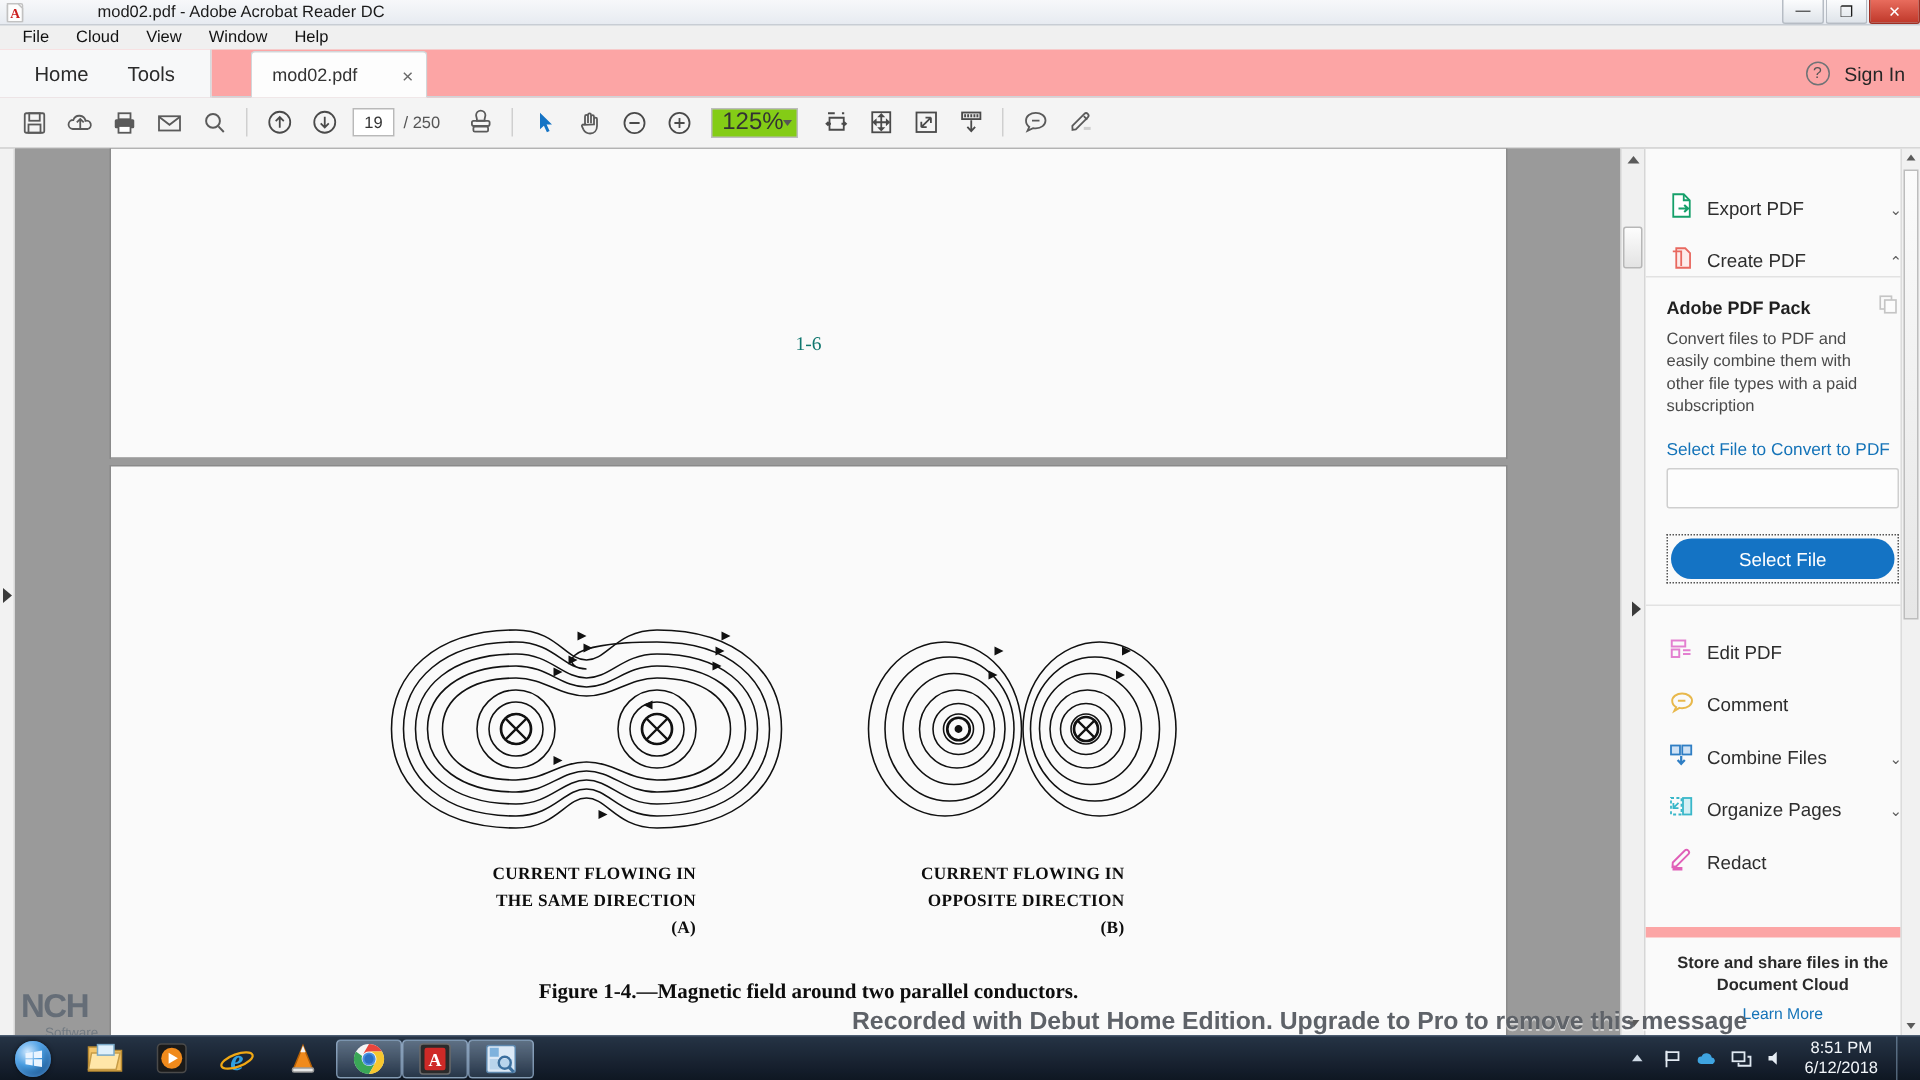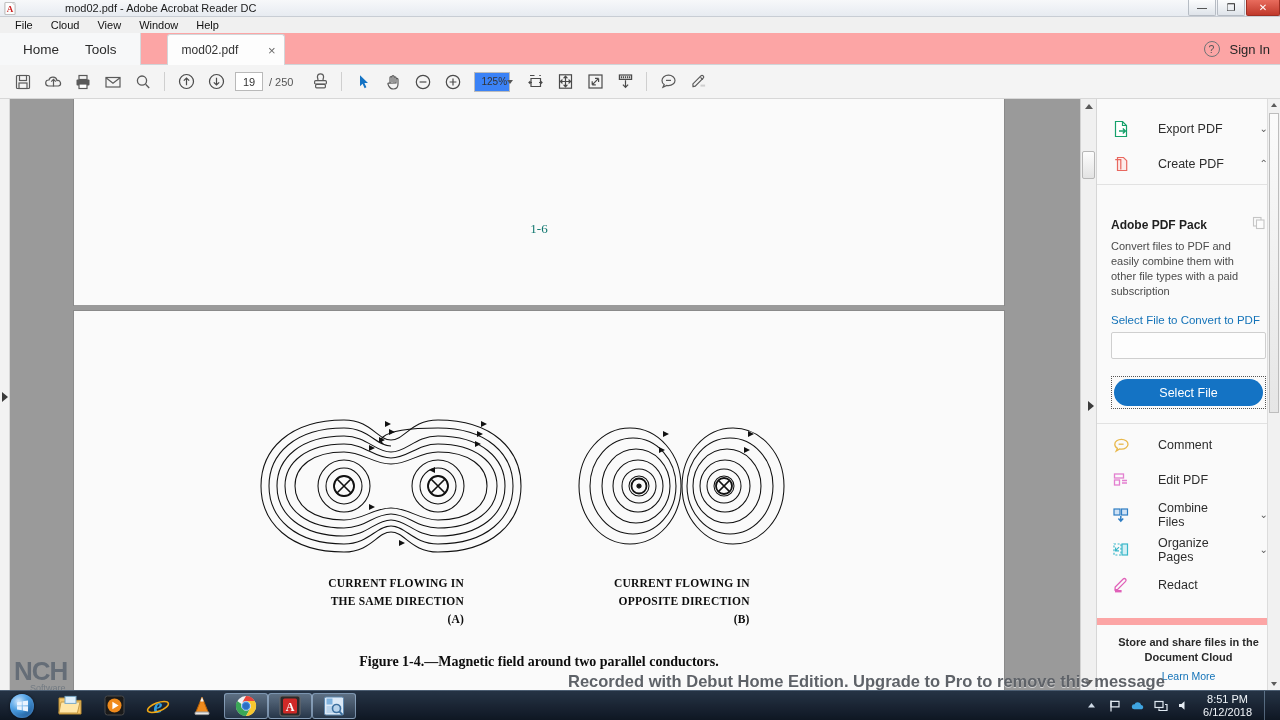--- a/index.html
+++ b/index.html
@@ -107,23 +107,23 @@
   .tb { width:30px; height:26px; display:flex; align-items:center; justify-content:center; }
   .tb svg { display:block; }
   .tb-sep { width:1px; height:19px; background:#cfcfcf; margin:0 6px; }
   .page-box {
     width:28px; height:19px; border:1px solid #b9b9b9; background:#fff;
     font-size:11px; color:#333; display:flex; align-items:center; justify-content:center;
     margin-left:4px;
   }
   .page-total { font-size:11px; color:#555; margin-left:6px; }
   .zoom-box {
-    width:36px; height:20px; border:1px solid #bcbcbc; background:#3b82f6; margin-left:6px;
+    width:58px; height:20px; border:1px solid #bcbcbc; background:#84cc16; margin-left:6px;
     display:flex; align-items:center; justify-content:space-between; padding:0 4px 0 6px;
-    font-size:10px; color:#333;
+    font-size:16px; color:#333;
   }
   .caret-dn { width:0;height:0;border-left:3.5px solid transparent;border-right:3.5px solid transparent;border-top:4px solid #555; }
 
   
   .content { flex:1; display:flex; position:relative; min-height:0; background:#9a9a9a; }
 
   .left-rail {
     width:10px; background:#f2f2f2; position:relative; flex:none;
     border-right:1px solid #d8d8d8;
   }
@@ -185,31 +185,31 @@
   .panel-toggle i {
     width:0;height:0;border-top:5px solid transparent;border-bottom:5px solid transparent;border-left:6px solid #3b3b3b;
   }
 
   
   .sidebar {
     width:184px; flex:none; background:#fafafa; border-left:1px solid #d6d6d6;
     display:flex; flex-direction:column; position:relative; overflow:hidden;
   }
   .sb-item {
-    height:35px; display:flex; align-items:center; padding:0 12px 0 14px; gap:28px;
+    height:35px; display:flex; align-items:flex-end; padding:0 12px 0 14px; gap:8px;
     font-size:12.5px; color:#2d2d2d;
   }
   .sb-item .chev { margin-left:auto; color:#5b5b5b; font-size:10px; }
   .sb-ico { width:19px; height:19px; flex:none; display:flex; align-items:center; justify-content:center; }
   .sb-divider { height:1px; background:#e2e2e2; margin:3px 0; }
 
   .pack {
     padding:8px 14px 0 14px;
   }
-  .pack-title { font-size:12px; font-weight:bold; color:#1f1f1f; display:flex; align-items:center;margin-top:20px; }
+  .pack-title { font-size:12px; font-weight:bold; color:#1f1f1f; display:flex; align-items:center; }
   .pack-title .copy-ico { margin-left:auto; opacity:.55; }
   .pack-desc { font-size:11px; color:#4a4a4a; line-height:1.35; margin-top:6px; width:150px; }
   .pack-link { font-size:11.5px; color:#1473b8; margin-top:16px; }
   .pack-input {
     height:27px; border:1px solid #cfcfcf; background:#fdfdfd; margin-top:6px; border-radius:2px;
   }
   .select-file-wrap { margin-top:17px; padding:2px; border:1px dotted #555; }
   .select-file {
     height:27px; background:#1473c4; border-radius:14px; color:#fff;
     font-size:12.5px; display:flex; align-items:center; justify-content:center;
@@ -235,21 +235,21 @@
   .debut-wm {
     position:absolute; left:568px; top:672px; width:700px;
     font-size:16.5px; font-weight:bold; color:#5e6268;
     text-shadow:0 1px 0 rgba(255,255,255,.55);
     white-space:nowrap; z-index:40;
   }
   .nch-wm {
     position:absolute; left:14px; top:660px; z-index:40; opacity:.55;
   }
   .nch-wm .nch {
-    font-size:26px; font-weight:bold; color:#3a4a5c; letter-spacing:-1px; line-height:22px;
+    font-size:22px; font-weight:bold; color:#3a4a5c; letter-spacing:-1px; line-height:22px;
     font-family:"Liberation Sans", sans-serif;
   }
   .nch-wm .sw { font-size:9px; color:#53616f; margin-left:16px; margin-top:1px; }
 
   
   .taskbar {
     position:absolute; left:0; bottom:0; width:1280px; height:30px; z-index:60;
     background:linear-gradient(180deg, rgba(38,52,70,.92), rgba(14,22,34,.96));
     border-top:1px solid rgba(150,180,210,.45);
     display:flex; align-items:center;
@@ -610,37 +610,37 @@
         <div class="pack-input" title=""></div>
         <div class="select-file-wrap">
           <div class="select-file">Select File</div>
         </div>
       </div>
 
       <div class="sb-divider" style="margin-top:14px"></div>
 
       <div class="sb-item">
         <span class="sb-ico">
-          <svg width="18" height="18" viewBox="0 0 18 18" fill="none" stroke="#e8b84b" stroke-width="1.3">
-            <path d="M16 8.2c0 2.7-3 4.9-6.6 4.9a9 9 0 0 1-1.8-.2L4.2 15l1.2-2.6A4.8 4.8 0 0 1 2.8 8.2c0-2.7 3-4.9 6.6-4.9S16 5.5 16 8.2z"></path>
-            <path d="M6.6 8.2h5"></path>
-          </svg>
-        </span>
-        <span>Comment</span>
-      </div>
-
-      <div class="sb-item">
-        <span class="sb-ico">
           <svg width="18" height="18" viewBox="0 0 18 18" fill="none" stroke="#e37fd0" stroke-width="1.3">
             <rect x="2.5" y="3" width="9" height="4"></rect>
               <rect x="2.5" y="9" width="5" height="5"></rect>
             <path d="M10 9.5h5M10 12h5"></path>
           </svg>
         </span>
         <span>Edit PDF</span>
+      </div>
+
+      <div class="sb-item">
+        <span class="sb-ico">
+          <svg width="18" height="18" viewBox="0 0 18 18" fill="none" stroke="#e8b84b" stroke-width="1.3">
+            <path d="M16 8.2c0 2.7-3 4.9-6.6 4.9a9 9 0 0 1-1.8-.2L4.2 15l1.2-2.6A4.8 4.8 0 0 1 2.8 8.2c0-2.7 3-4.9 6.6-4.9S16 5.5 16 8.2z"></path>
+            <path d="M6.6 8.2h5"></path>
+          </svg>
+        </span>
+        <span>Comment</span>
       </div>
 
       <div class="sb-item">
         <span class="sb-ico">
           <svg width="18" height="18" viewBox="0 0 18 18" fill="none" stroke="#2f7ec4" stroke-width="1.2">
             <rect x="2" y="3" width="6" height="6" fill="#cfe2f5"></rect>
               <rect x="9.5" y="3" width="6" height="6" fill="#cfe2f5"></rect>
             <path d="M8.8 10v5M6.4 12.6l2.4 2.6 2.4-2.6" stroke-width="1.5"></path>
           </svg>
         </span>

